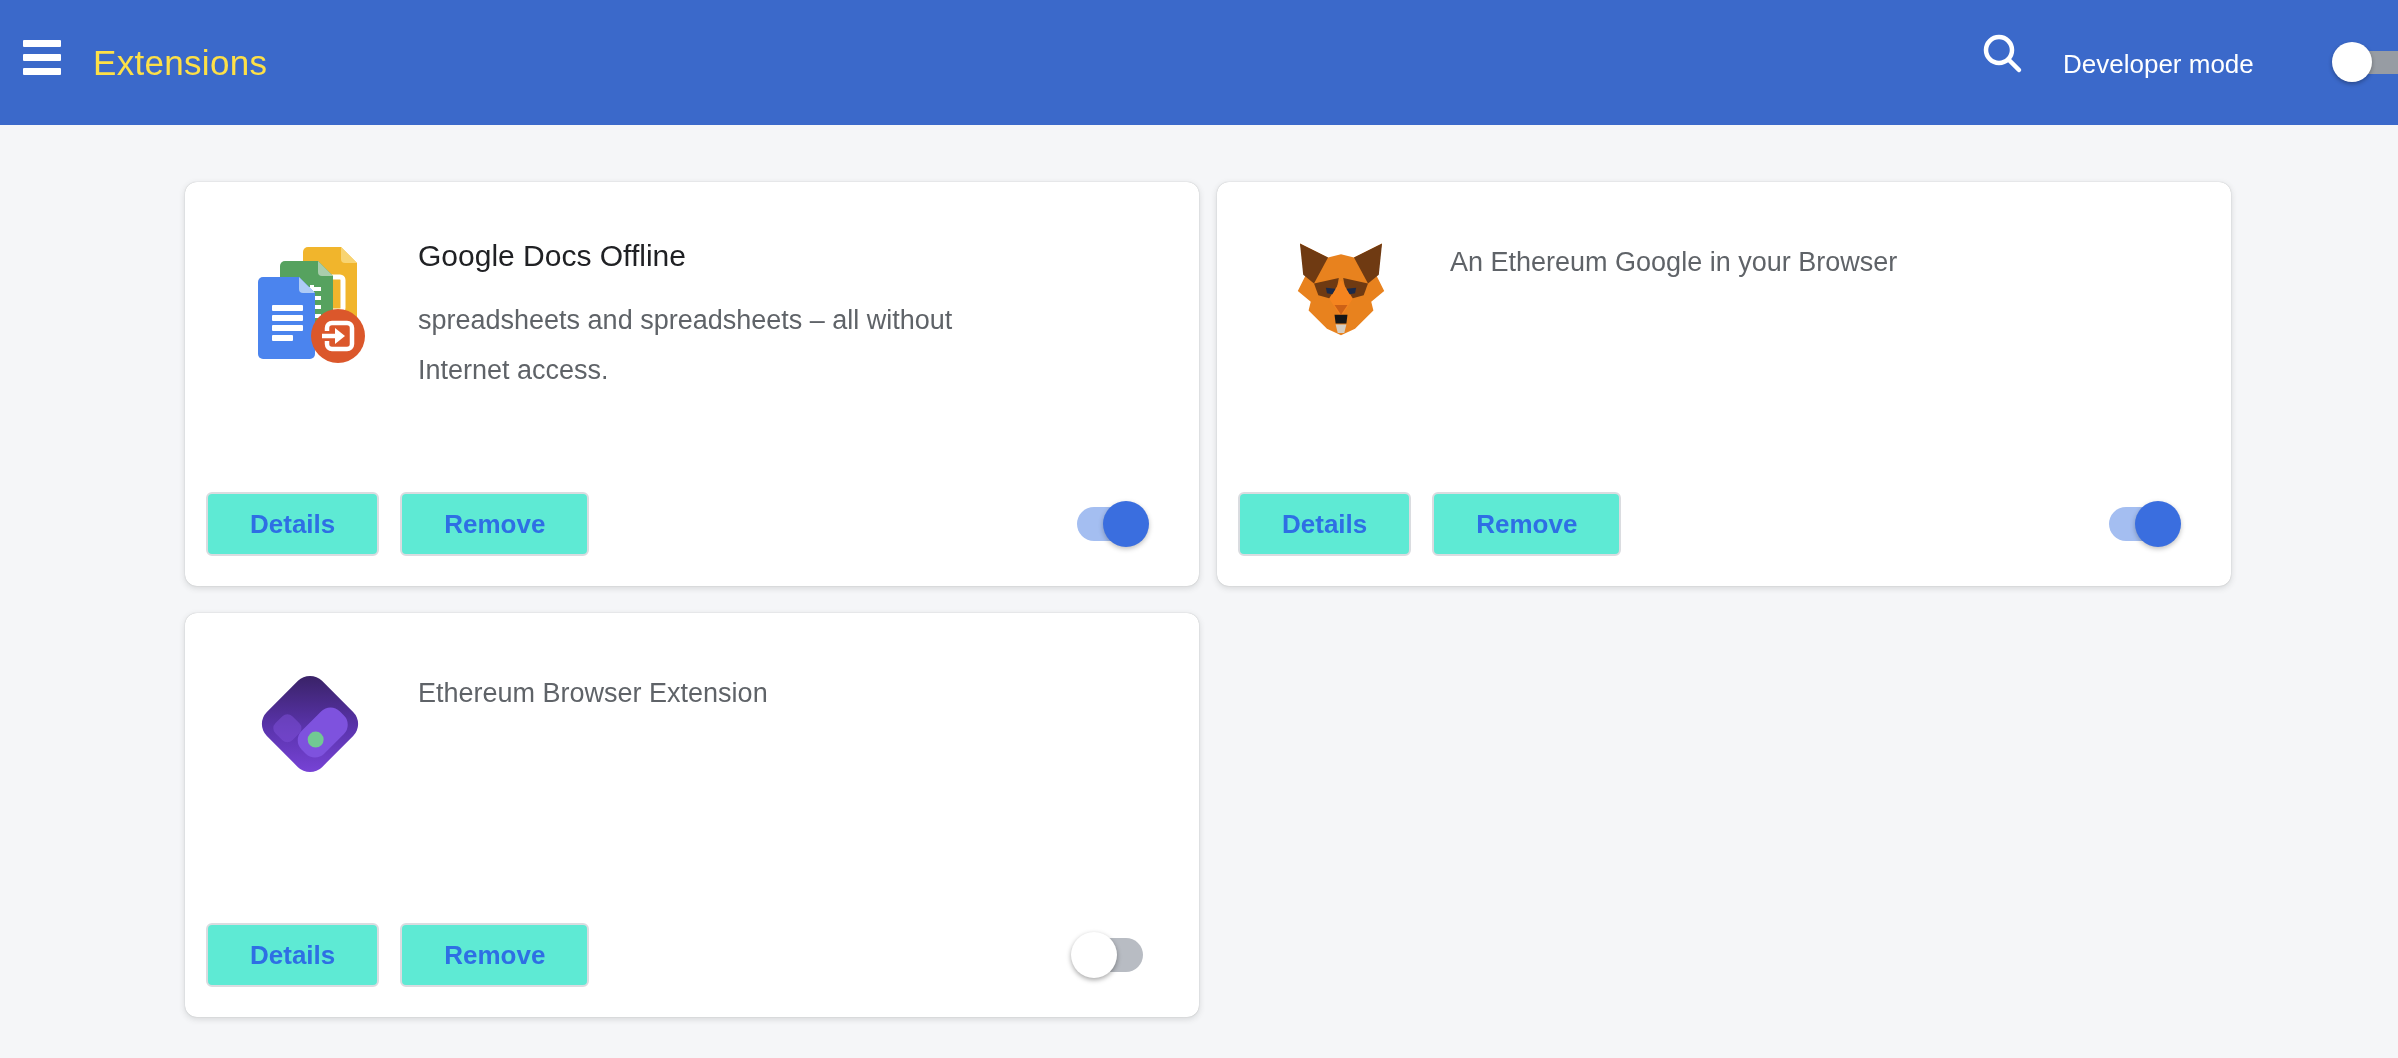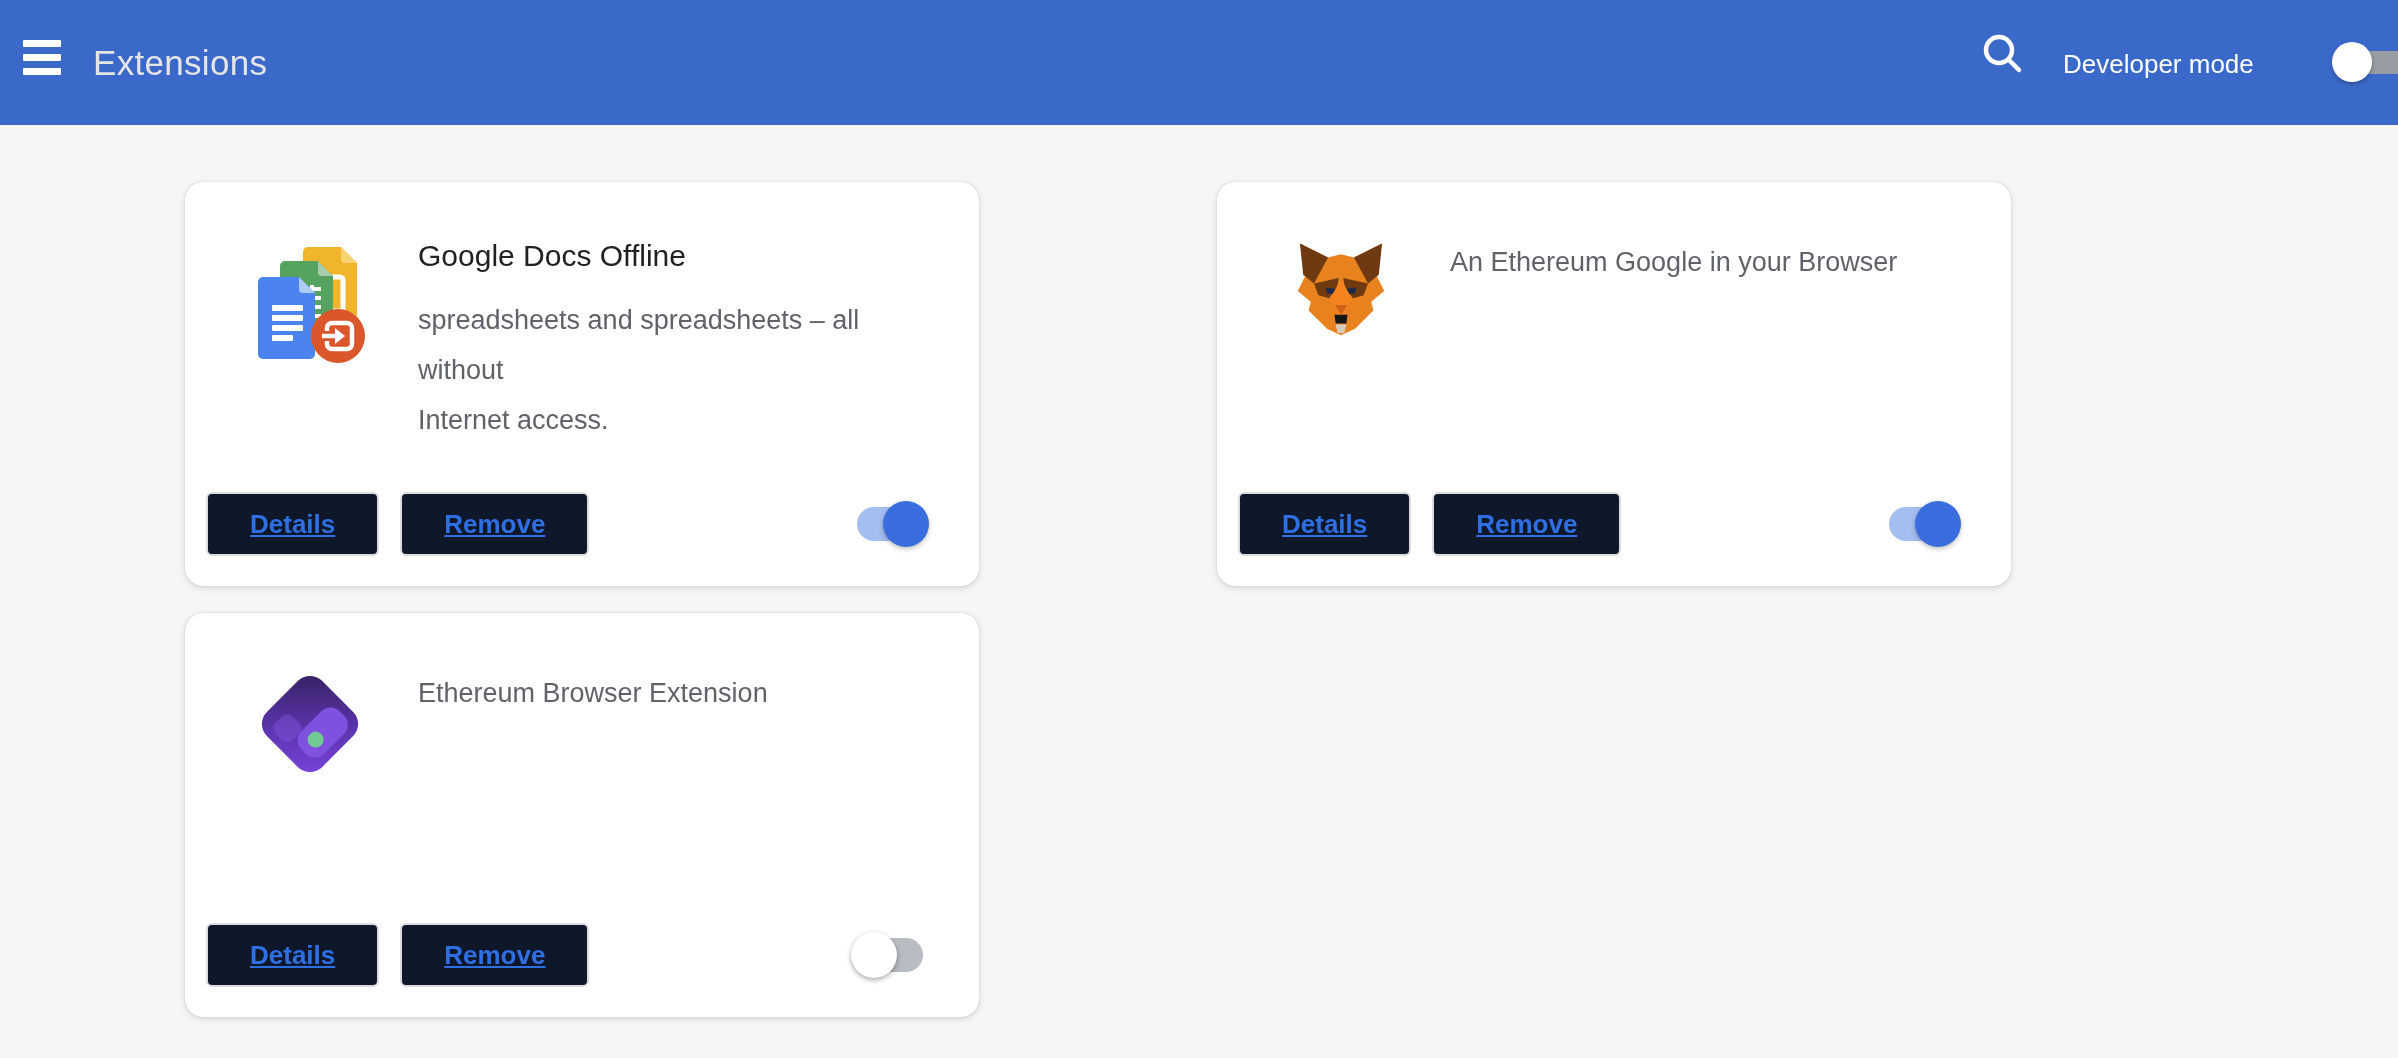--- a/index.html
+++ b/index.html
@@ -19,21 +19,21 @@
     position:absolute; left:23px; top:37px; width:40px; height:40px;
     background:none; border:none; cursor:pointer;
   }
   .menu-btn .bar {
     width:38px; height:7px; background:#fff; border-radius:1px; margin:0 0 7px 0;
   }
   .menu-btn .bar:last-child { margin-bottom:0; }
   .page-title {
     position:absolute; left:93px; top:0; height:125px;
     display:flex; align-items:center;
-    color:#e5e5e5; font-size:35px; font-weight:400; letter-spacing:0.3px;
+    color:#fde047; font-size:35px; font-weight:400; letter-spacing:0.3px;
   }
   .search-btn {
     position:absolute; left:1977px; top:29px; width:52px; height:52px;
     background:none; border:none; cursor:pointer;
   }
   .devmode-label {
     position:absolute; left:2063px; top:0; height:128px;
     display:flex; align-items:center;
     color:#fff; font-size:26px; font-weight:400;
   }
@@ -54,43 +54,43 @@
   .content {
     position:absolute; top:125px; left:0; right:0; bottom:0;
   }
   .grid {
     padding:57px 0 0 185px;
     display:grid;
     grid-template-columns:1003px 1003px;
     column-gap:29px; row-gap:27px;
   }
   .card {
-    position:relative; width:794px; height:404px;
-    background:#fff; border-radius:18px;
+    position:relative; width:1014px; height:404px;
+    background:#fff; border-radius:12px;
     box-shadow:0 0 1px rgba(60,64,67,.35), 0 2px 6px rgba(60,64,67,.18);
   }
   .card-body {
     position:absolute; top:55px; left:70px; right:40px;
     display:flex; align-items:flex-start;
   }
   .card-icon { width:115px; height:135px; margin-right:48px; flex:none; }
   .card-title {
     font-size:30px; font-weight:400; color:#202124; line-height:38px;
     margin:0 0 20px 0;
   }
   .card-desc { font-size:27px; color:#5F6368; line-height:50px; font-weight:400; }
   .card-actions {
     position:absolute; left:21px; right:56px; bottom:29px; height:66px;
     display:flex; align-items:center;
   }
   .btn {
     height:64px; padding:0 42px; margin-right:21px;
-    background:#0f172a; border:2px solid #DADCE0; border-radius:6px;
+    background:#5eead4; border:2px solid #DADCE0; border-radius:6px;
     color:#2E6FE4; font-size:26px; font-weight:700;
-    font-family:"Liberation Sans", sans-serif; cursor:pointer;text-decoration:underline;
+    font-family:"Liberation Sans", sans-serif; cursor:pointer;
   }
 
   
   .toggle { position:relative; width:66px; height:46px; margin-left:auto; cursor:pointer; }
   .toggle .track {
     position:absolute; left:0; right:0; top:6px; height:34px;
     border-radius:17px; background:#B8BCC3;
   }
   .toggle .knob {
     position:absolute; top:0; left:-6px; width:46px; height:46px;

